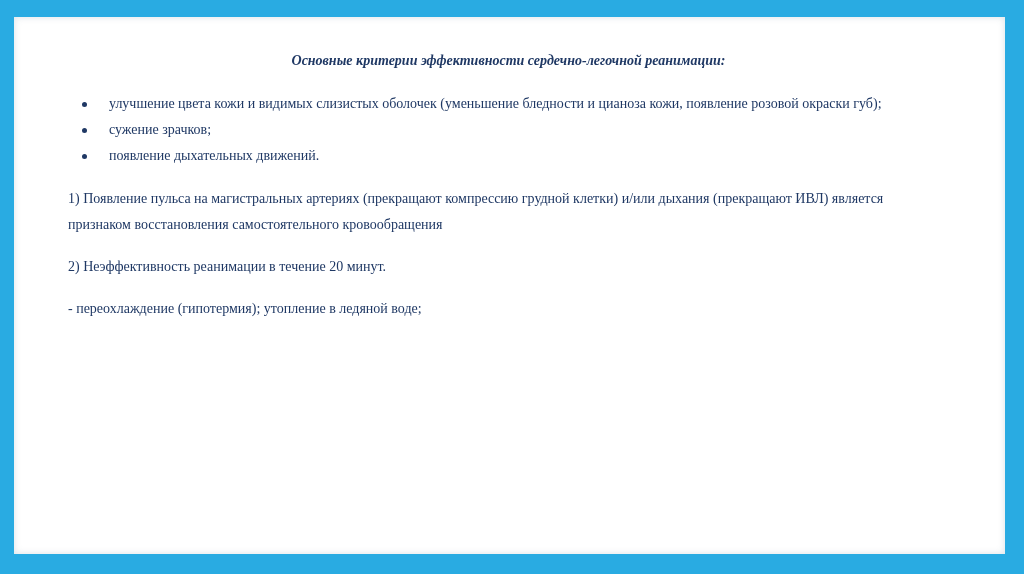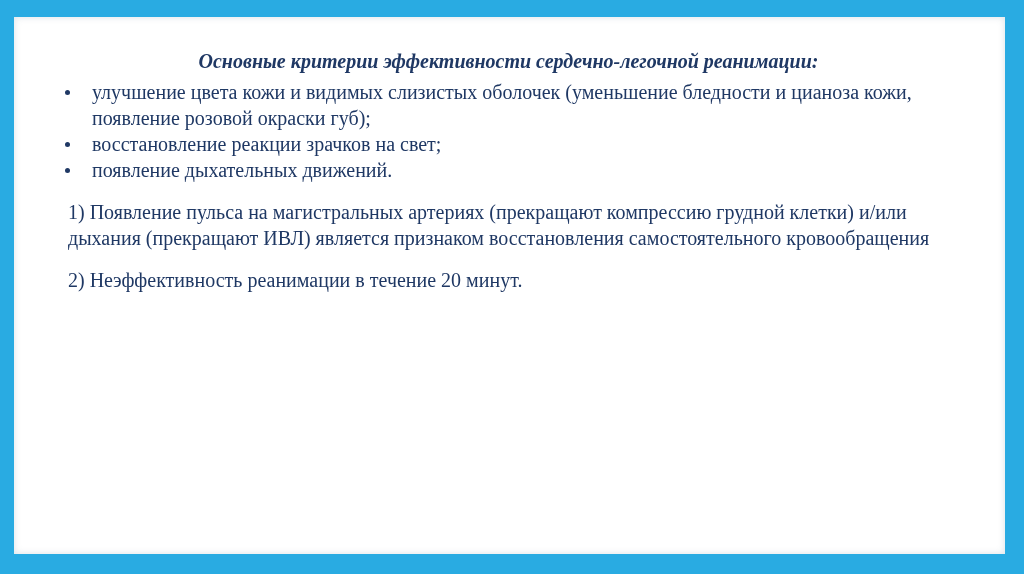--- a/index.html
+++ b/index.html
@@ -17,33 +17,33 @@
   }
   .canvas {
     position: absolute;
     left: 14px;
     top: 17px;
     right: 19px;
     bottom: 20px;
     background: #ffffff;
     box-shadow: inset 0 0 7px rgba(90, 120, 140, 0.22);
     color: #1f3864;
-    font-size: 20px;
+    font-size: 14px;
     line-height: 26px;
     padding: 31px 40px 0 38px;
   }
   .section-title {
     text-align: center;
     font-weight: bold;
     font-style: italic;
     margin: 0 0 5px 0;
   }
   ul.bullets {
     list-style: none;
-    margin: 0;
+    margin: 17px;
     padding: 0;
   }
   ul.bullets li {
     position: relative;
     padding-left: 40px;
   }
   ul.bullets li::before {
     content: "";
     position: absolute;
     left: 13px;
@@ -63,24 +63,25 @@
 </head>
 <body>
 
 <div class="slide">
   <div class="canvas">
 
     <p class="section-title">Основные критерии эффективности сердечно-легочной реанимации:</p>
 
     <ul class="bullets">
         <li>улучшение цвета кожи и видимых слизистых оболочек (уменьшение бледности и цианоза кожи, появление розовой окраски губ);</li>
-        <li>восстановление реакции зрачков на свет;</li>
+        <li>сужение зрачков;</li>
         <li>появление дыхательных движений.</li>
       </ul>
 
 
     <div>
         <p class="para">1) Появление пульса на магистральных артериях (прекращают компрессию грудной клетки) и/или дыхания (прекращают ИВЛ) является признаком восстановления самостоятельного кровообращения</p>
         <p class="para">2) Неэффективность реанимации в течение 20 минут.</p>
+        <p class="para">- переохлаждение (гипотермия); утопление в ледяной воде;</p>
       </div>
 
   </div>
 </div>
 
 </body></html>

